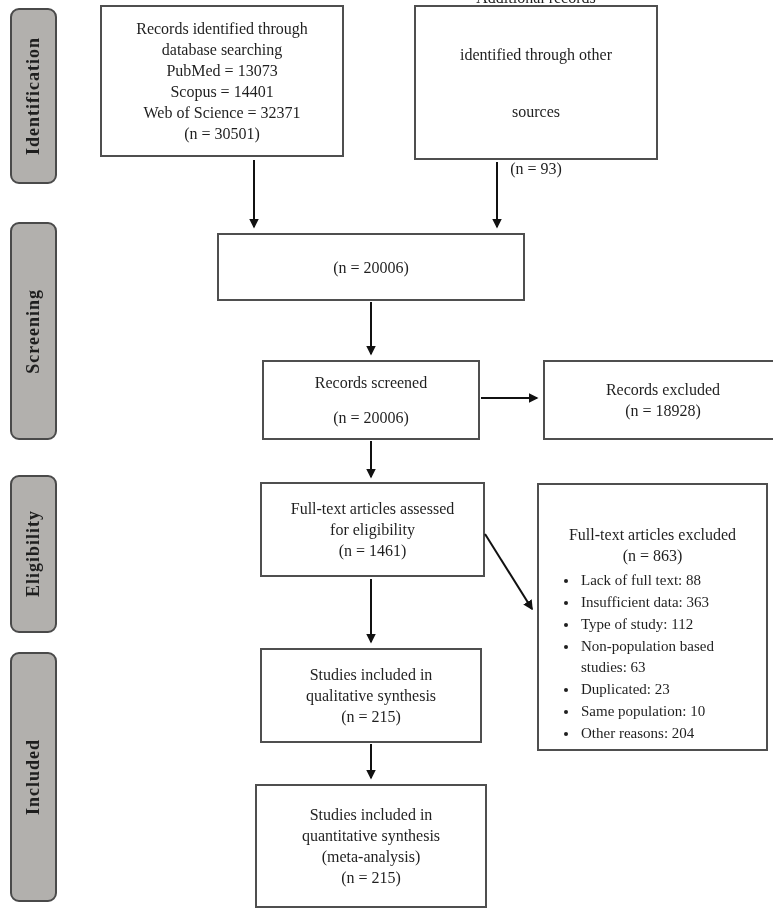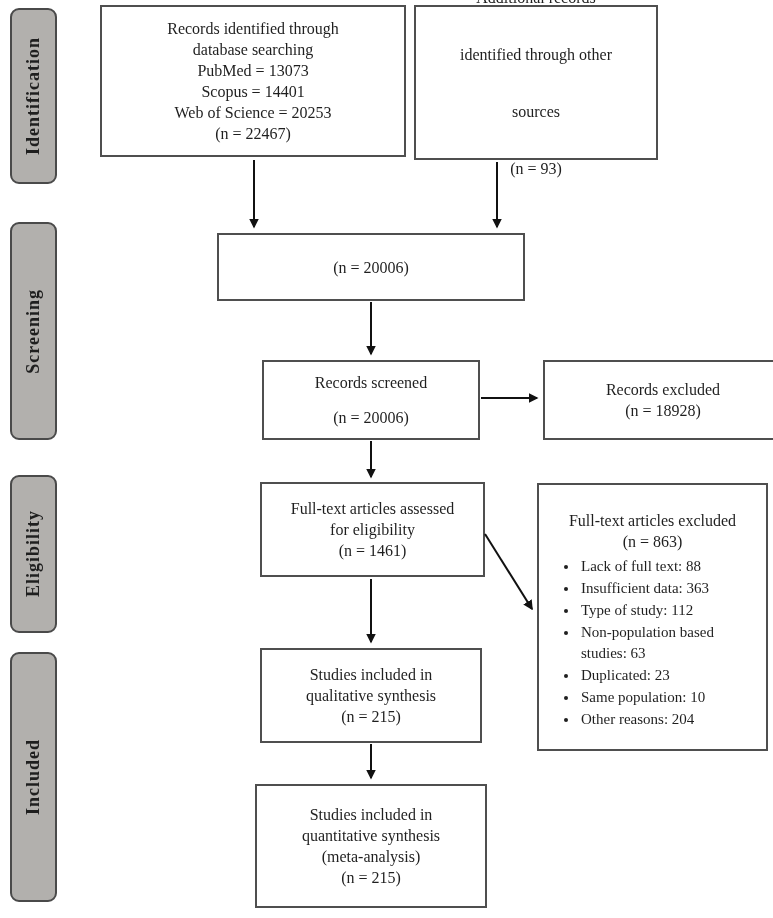--- a/index.html
+++ b/index.html
@@ -35,21 +35,21 @@
     position:absolute;
     background:#ffffff;
     border:2px solid var(--box-border);
     box-sizing:border-box;
     display:flex;flex-direction:column;align-items:center;justify-content:center;
     text-align:center;
     font-size:16px;line-height:21px;
     padding:4px 6px;
   }
   .node .line{width:100%;}
-  .node-reasons{justify-content:center;padding-top:11px;}
+  .node-reasons{justify-content:flex-end;padding-top:11px;}
   .reasons-list{
     margin:4px 0 0 0;
     padding:0 0 0 34px;
     text-align:left;
     font-size:15px;line-height:21px;
     align-self:stretch;
     list-style:disc;
   }
   .reasons-list li{margin:0 0 1px 0;padding-left:2px;}
   svg.arrows{position:absolute;left:0;top:0;pointer-events:none;}
@@ -65,27 +65,27 @@
   <div class="stage" style="top:222px;height:218px;">
     <span class="vtext">Screening</span>
   </div>
   <div class="stage" style="top:475px;height:158px;">
     <span class="vtext">Eligibility</span>
   </div>
   <div class="stage" style="top:652px;height:250px;">
     <span class="vtext">Included</span>
   </div>
 
-  <div class="node" style="left:100px;top:5px;width:306px;height:152px;">
+  <div class="node" style="left:100px;top:5px;width:244px;height:152px;">
     <div class="line">Records identified through</div>
     <div class="line">database searching</div>
     <div class="line">PubMed = 13073</div>
     <div class="line">Scopus = 14401</div>
-    <div class="line">Web of Science = 20253</div>
-    <div class="line">(n = 22467)</div>
+    <div class="line">Web of Science = 32371</div>
+    <div class="line">(n = 30501)</div>
   </div>
 
   <div class="node" style="left:414px;top:5px;width:244px;height:155px;gap:36px;">
     <div class="line">Additional records</div>
     <div class="line">identified through other</div>
     <div class="line">sources</div>
     <div class="line">(n = 93)</div>
   </div>
 
   <div class="node" style="left:217px;top:233px;width:308px;height:68px;">

